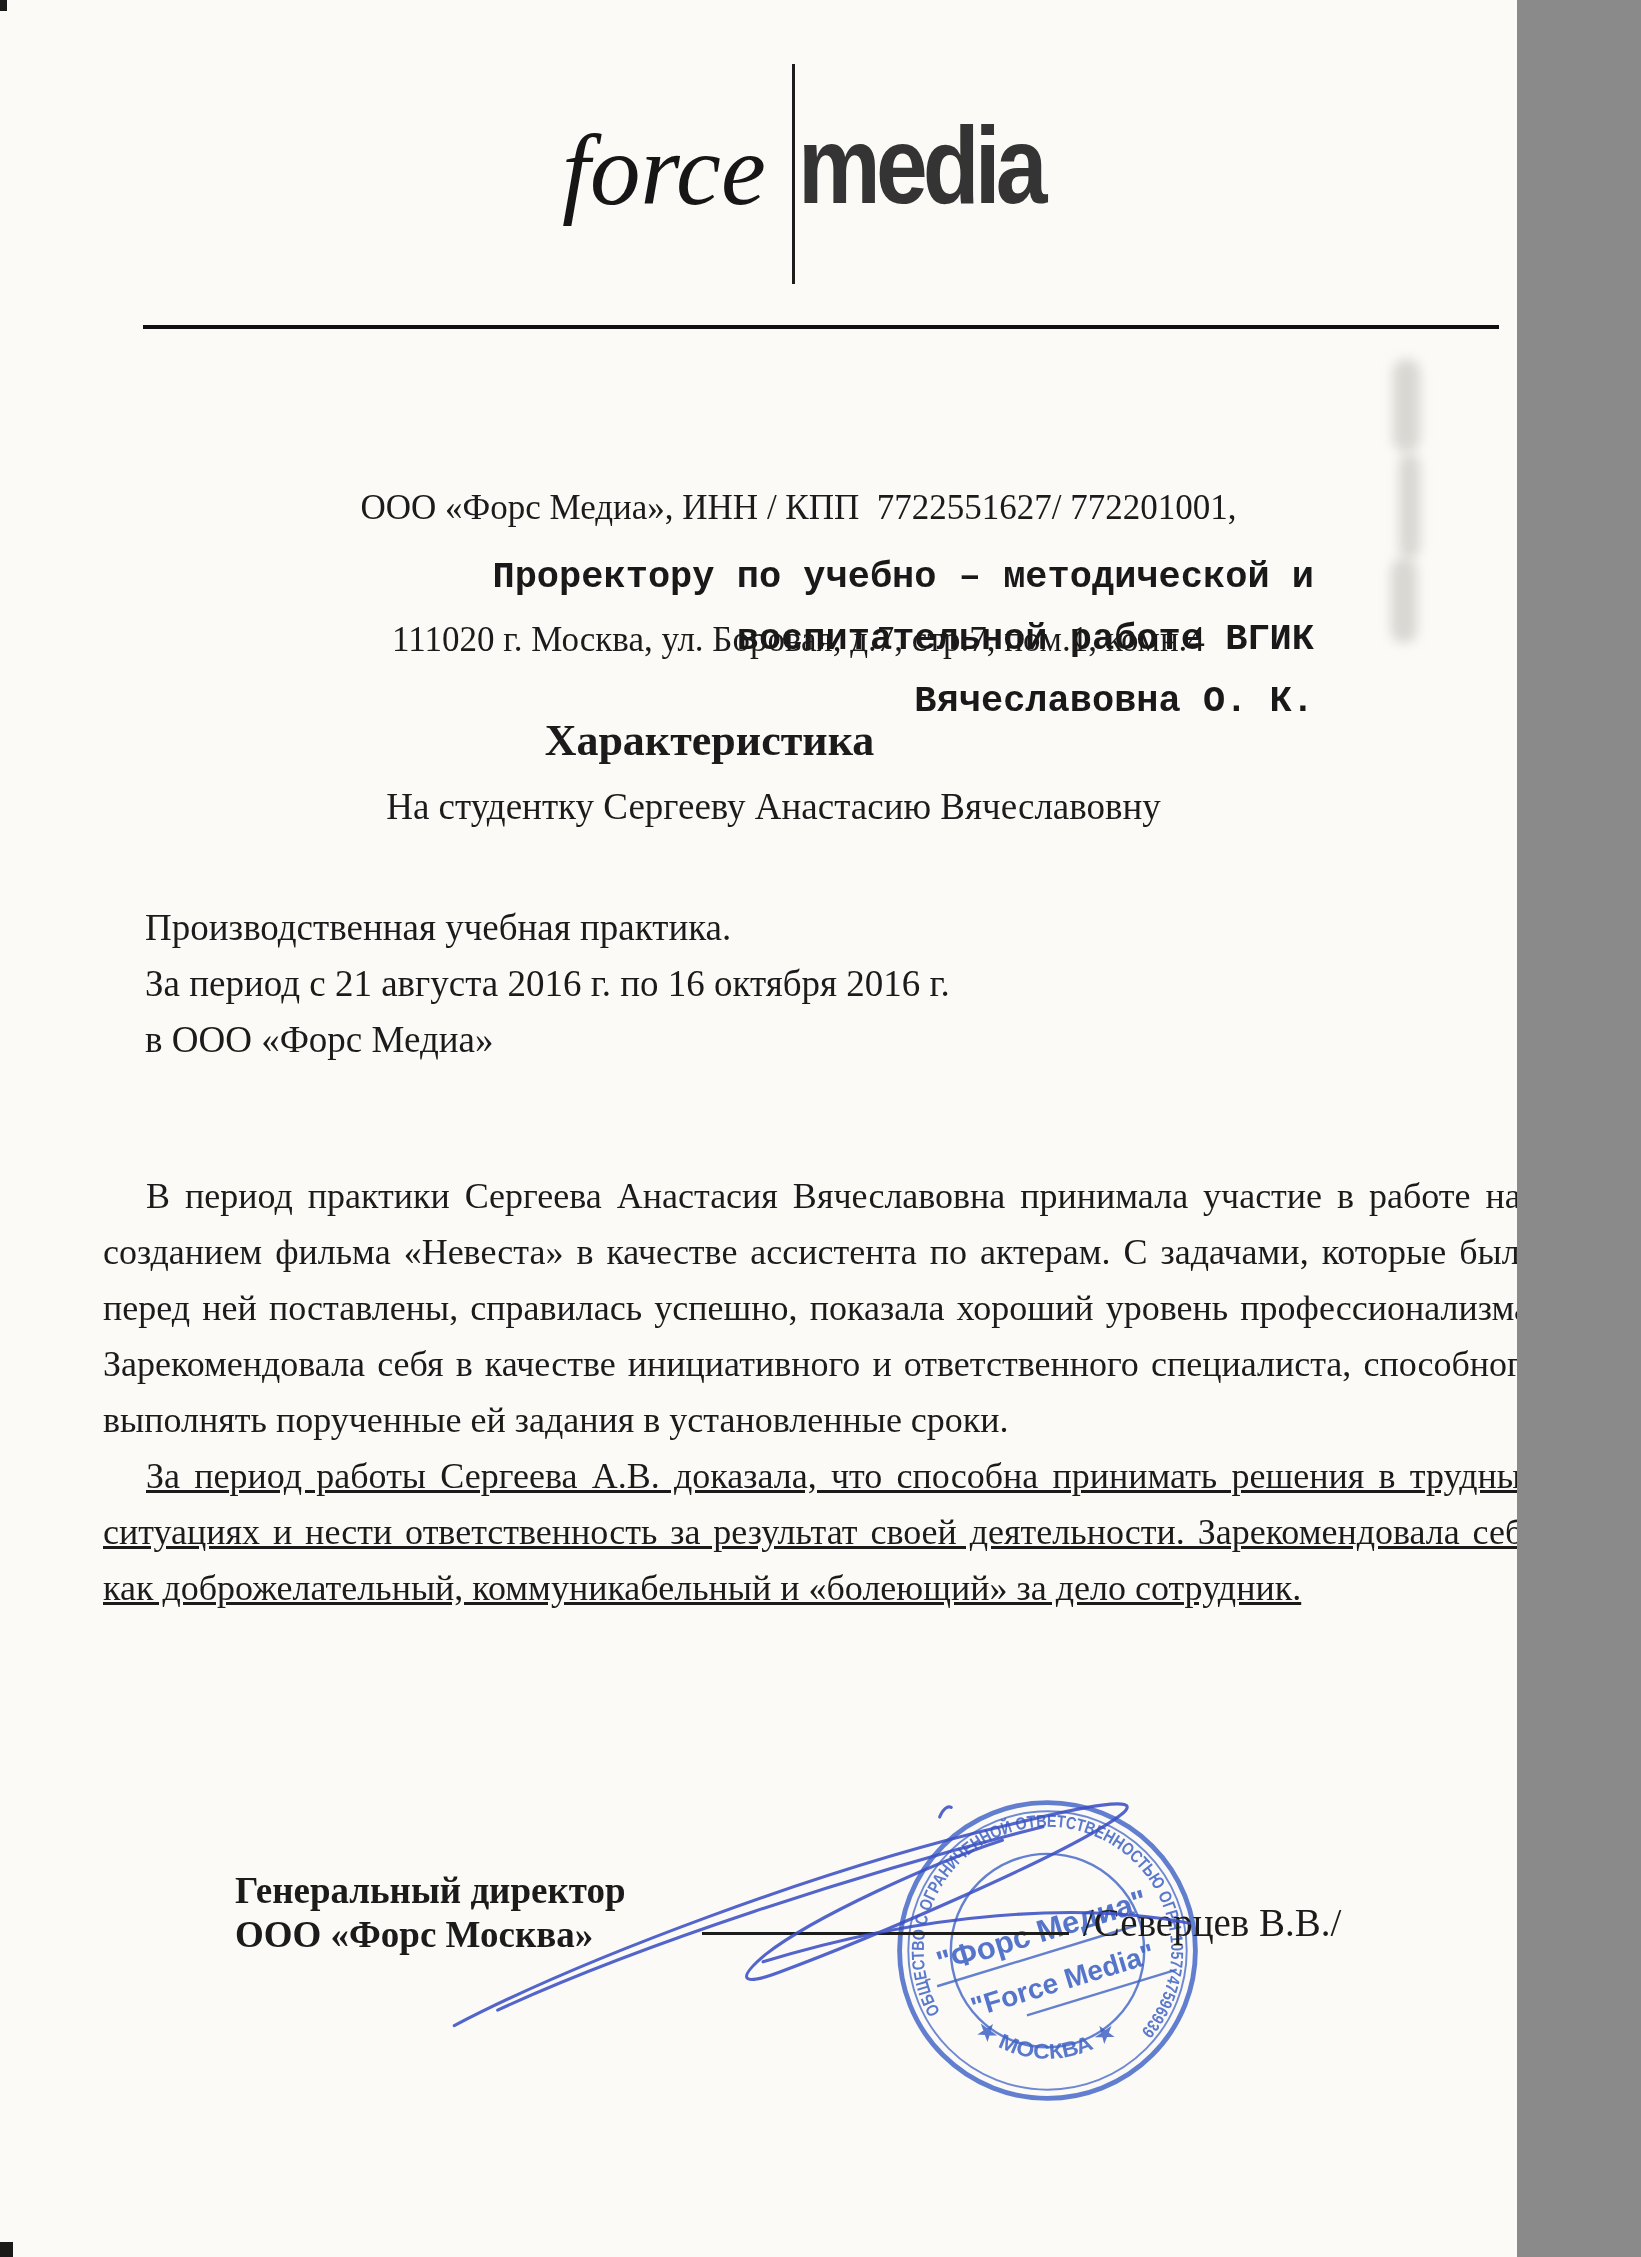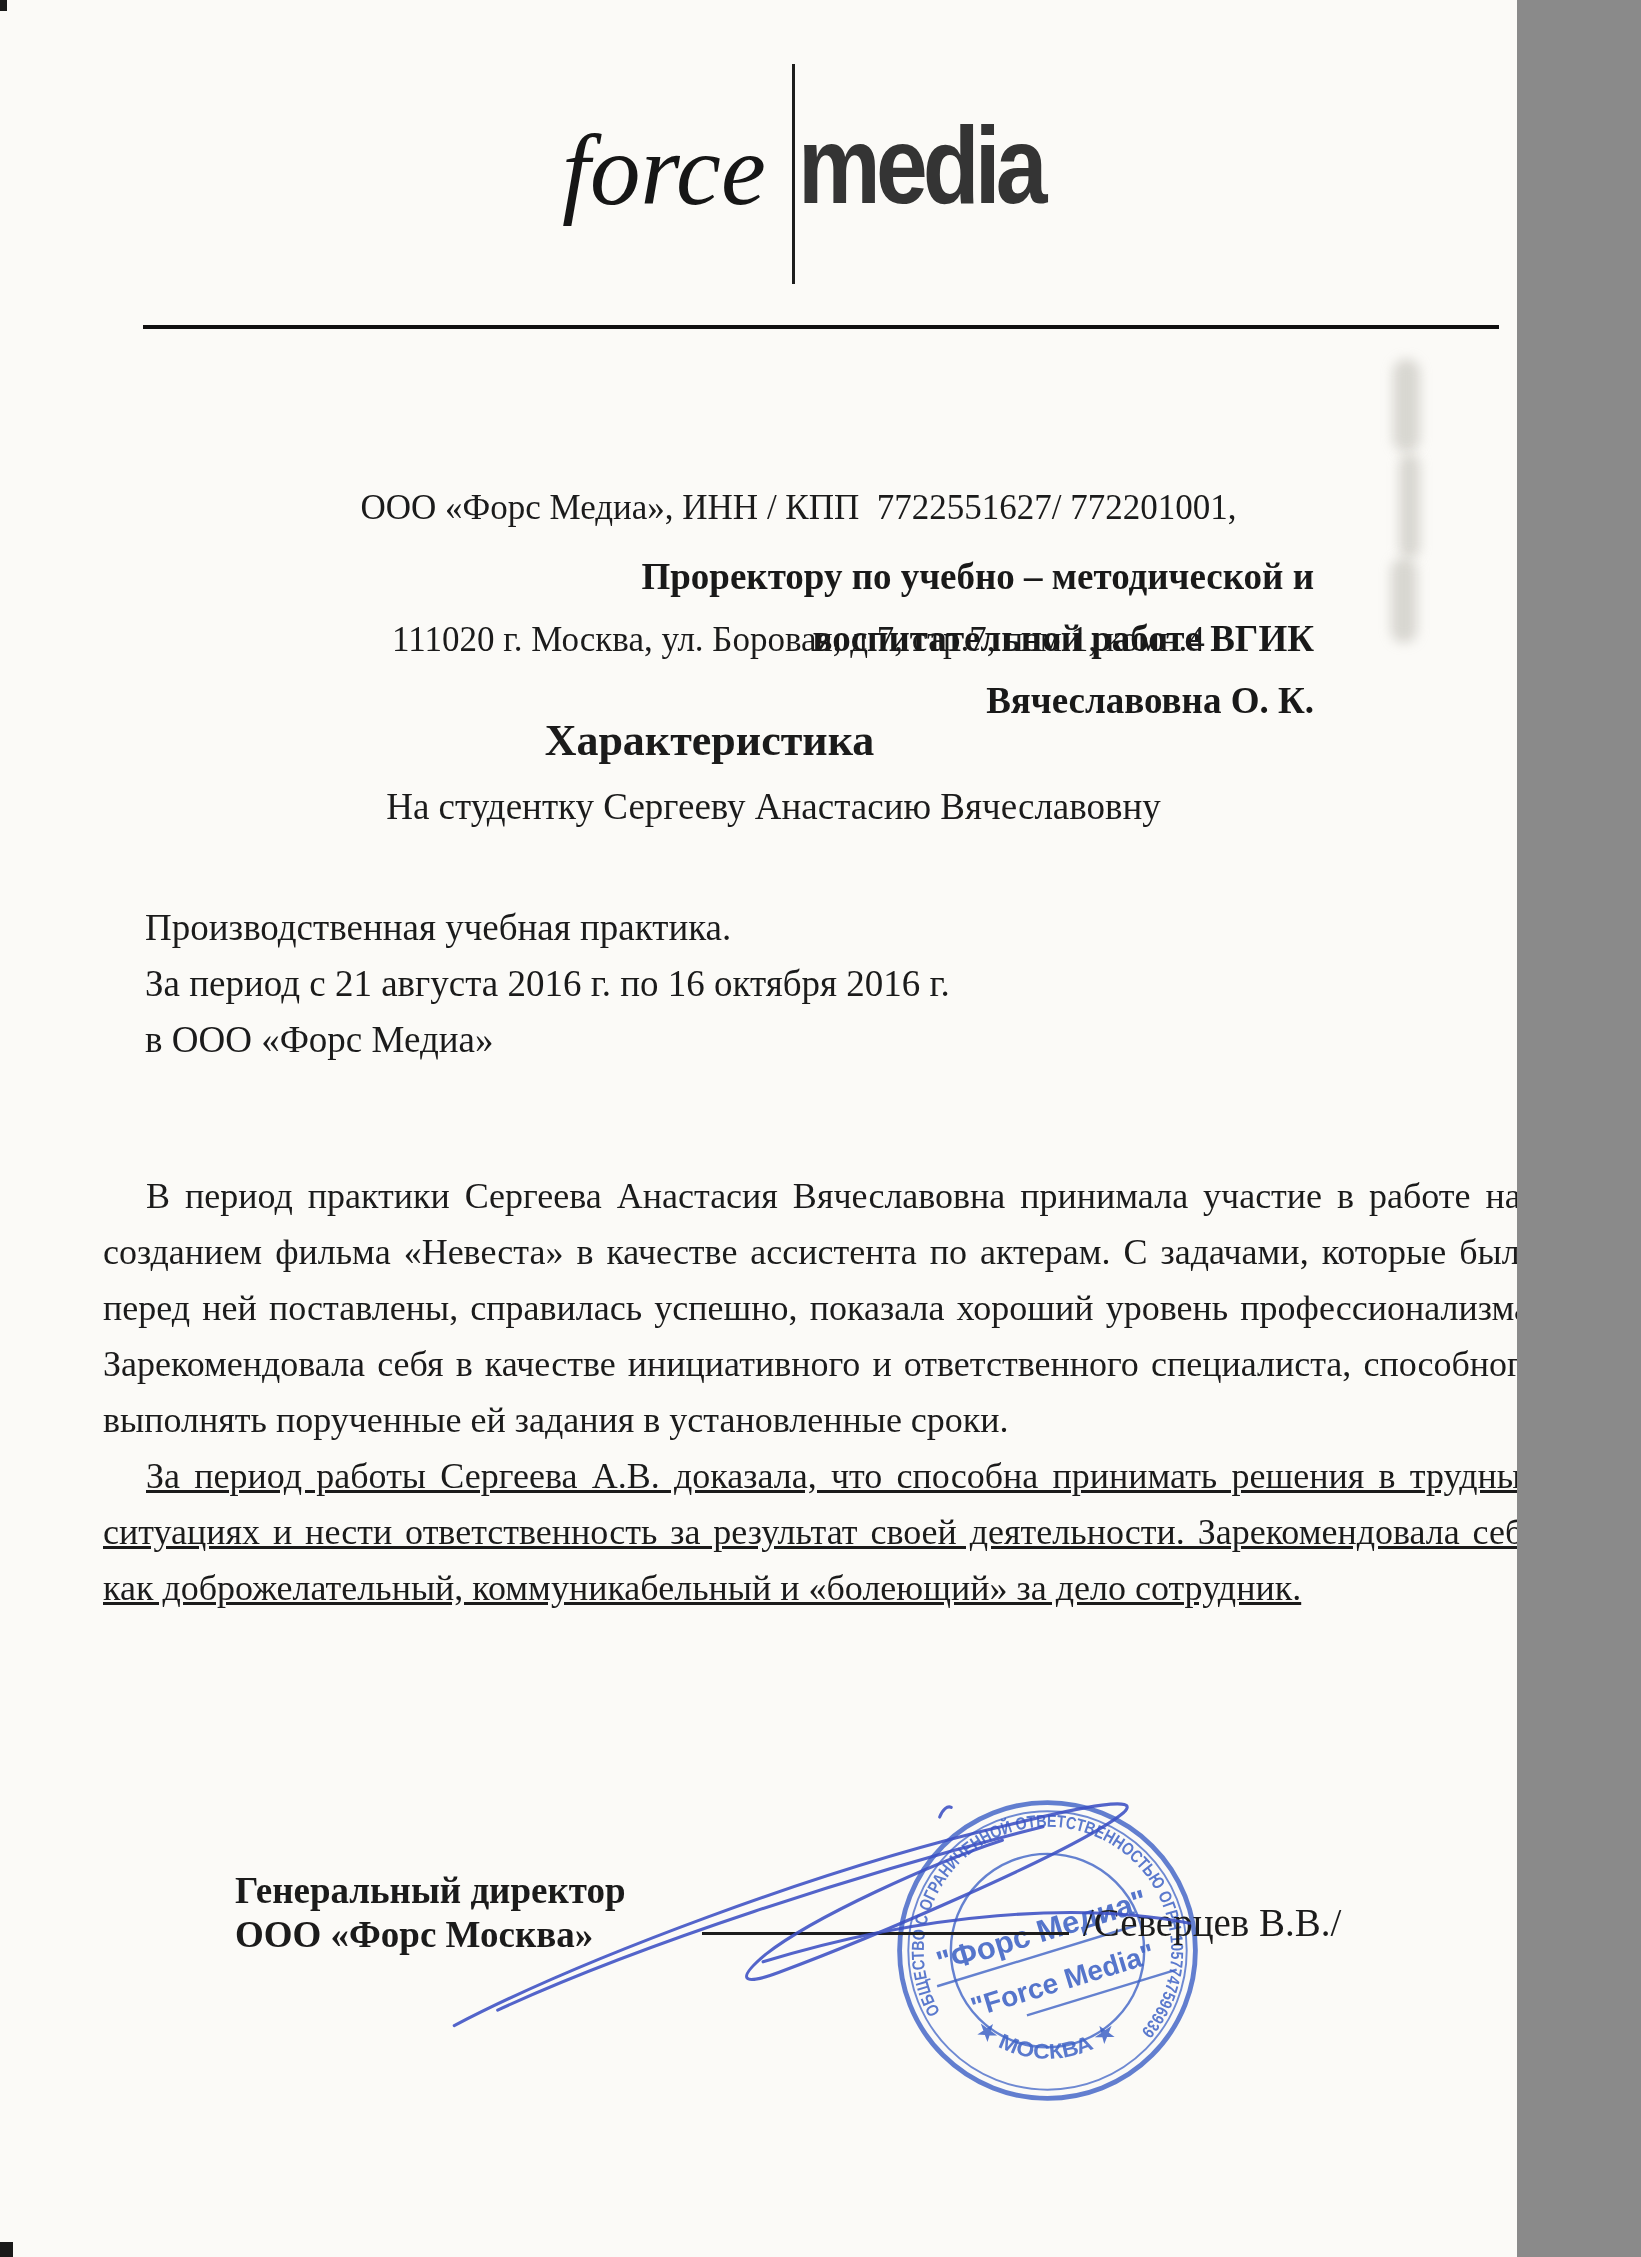--- a/index.html
+++ b/index.html
@@ -27,21 +27,21 @@
   }
   
   .company{
     position:absolute;left:0;top:398px;width:1641px;
     text-align:center;transform:translateX(-22px);
     font-size:35px;line-height:44px;white-space:pre-wrap;
   }
   
   .addressee{
     position:absolute;right:203px;top:546px;text-align:right;
-    font-family:Liberation Serif, serif;font-weight:bold;
+    font-family:Liberation Mono, monospace;font-weight:bold;
     font-size:37px;line-height:62px;color:#191919;margin-left:6px;
   }
   
   .doc-title{
     position:absolute;left:0;top:716px;width:1641px;text-align:center;
     transform:translateX(-111px);
     font-weight:bold;font-size:44px;line-height:50px;
   }
   .doc-subtitle{
     position:absolute;left:0;top:784px;width:1641px;text-align:center;

